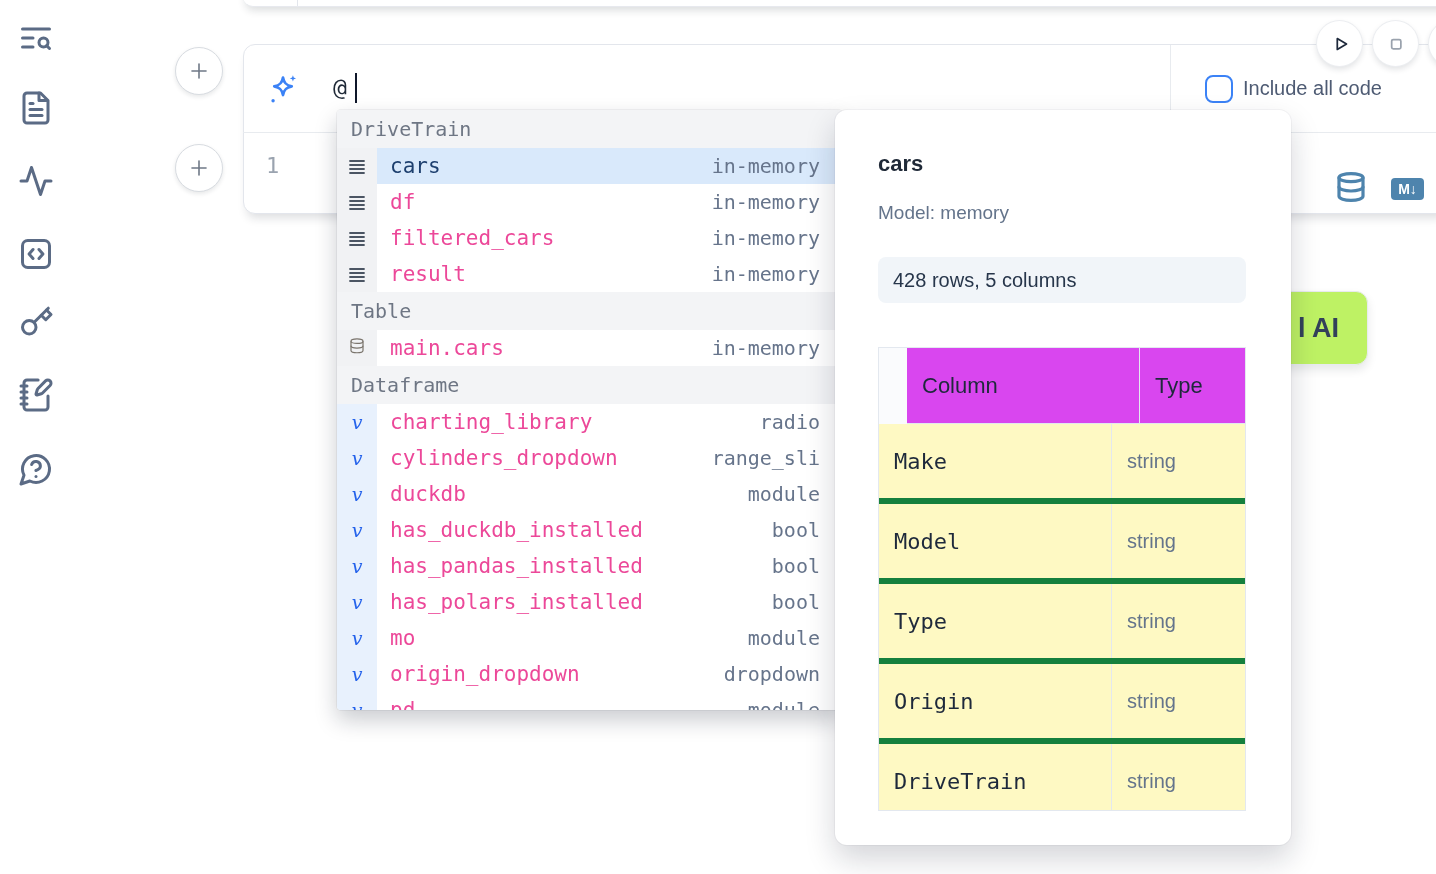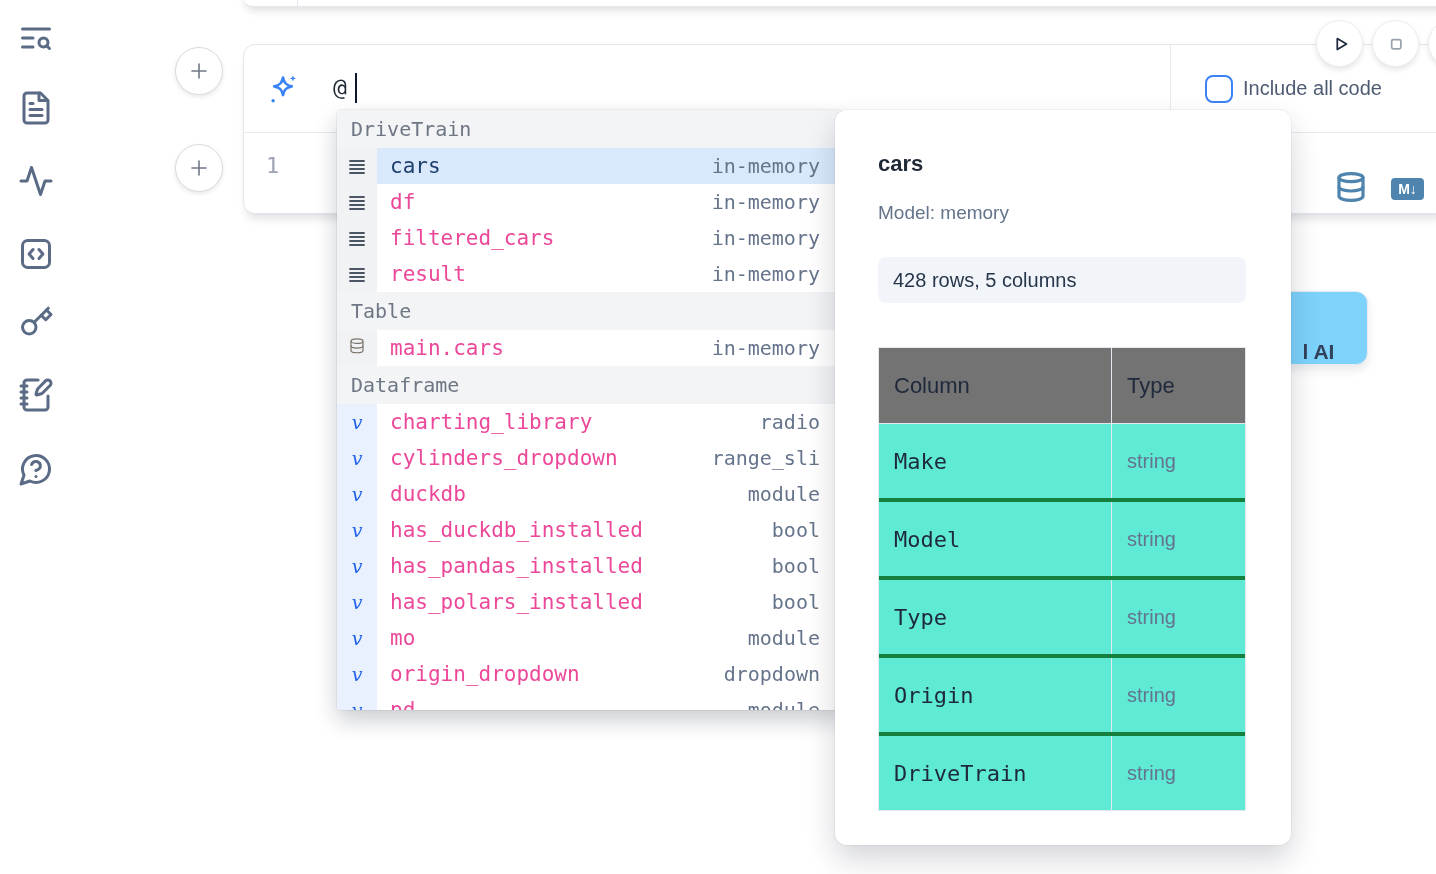--- a/index.html
+++ b/index.html
@@ -78,34 +78,34 @@
   
   .panel{left:835px;top:110px;width:456px;height:735px;background:#fff;border-radius:12px;
     z-index:30;box-shadow:0 14px 30px rgba(15,23,42,.18),0 0 0 1px rgba(15,23,42,.04);}
   .panel-title{left:43px;top:41px;font-size:22px;font-weight:bold;color:#1f2937;}
   .panel-source{left:43px;top:92px;font-size:19px;color:#64748b;}
   .stats-pill{left:43px;top:147px;width:368px;height:46px;background:#f1f5f9;border-radius:8px;
     display:flex;align-items:center;padding-left:15px;box-sizing:border-box;
     font-size:20px;color:#27364b;}
   .schema{left:43px;top:237px;width:368px;height:464px;border:1px solid #e3e8ef;
     box-sizing:border-box;overflow:hidden;background:#fafbfd;}
-  .schema-row{display:flex;height:74px;border-bottom:4px solid #15803d;background:#5eead4;}
-  .schema-row.head{height:75px;background:#737373;border-bottom:1px solid #e3e8ef;}
+  .schema-row{display:flex;height:74px;border-bottom:6px solid #15803d;background:#fef9c3;}
+  .schema-row.head{height:75px;background:#d946ef;border-bottom:1px solid #e3e8ef;margin-left:28px;}
   .sc-col{width:233px;flex:0 0 233px;border-right:1px solid #e3e8ef;display:flex;
     align-items:center;padding-left:15px;box-sizing:border-box;}
   .sc-type{flex:1;display:flex;align-items:center;padding-left:15px;}
   .schema-row.head .sc-col,.schema-row.head .sc-type{font-size:22px;color:#1e293b;}
   .schema-row .col-name{font-family:"DejaVu Sans Mono",monospace;font-size:22px;color:#1e293b;}
   .schema-row .col-type{font-size:20px;color:#64748b;}
 
   
-  .ai-btn{left:1269px;top:291px;width:97px;height:72px;background:#7dd3fc;border:1px solid #e8ebef;
+  .ai-btn{left:1269px;top:291px;width:97px;height:72px;background:#bef264;border:1px solid #e8ebef;
     border-radius:12px;box-shadow:0 5px 10px rgba(20,28,40,.10);z-index:10;
-    display:flex;align-items:flex-end;justify-content:center;
-    font-size:21px;font-weight:bold;color:#33415a;}
+    display:flex;align-items:center;justify-content:center;
+    font-size:27px;font-weight:bold;color:#33415a;}
 </style>
 </head>
 <body>
 
 <div class="abs prev-strip"></div>
 <div class="abs prev-tick"></div>
 
 <div>
   <div class="abs side-icon" style="top:20px">
     <svg viewBox="0 0 24 24">

